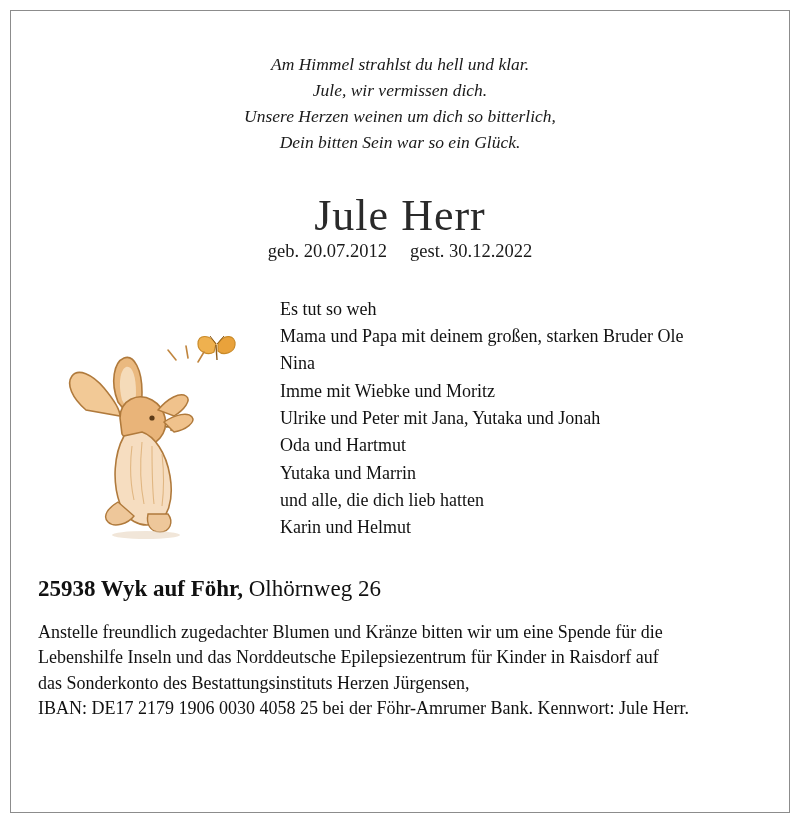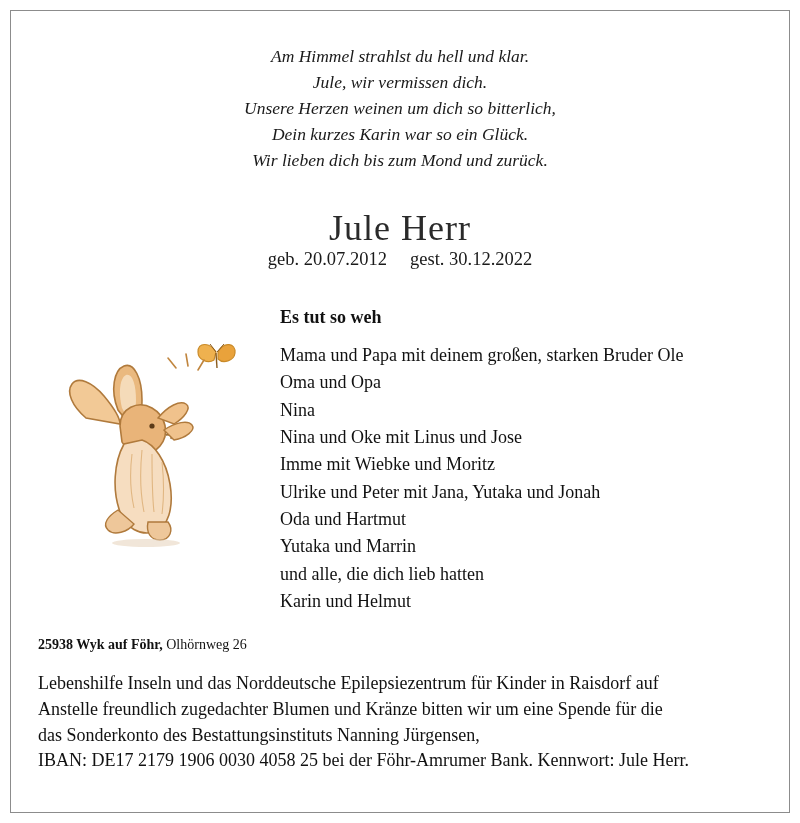--- a/index.html
+++ b/index.html
@@ -23,21 +23,21 @@
     left: 10px;
     top: 10px;
     right: 10px;
     bottom: 10px;
     border: 1px solid #8c8c8c;
     pointer-events: none;
   }
   .inner {
     position: absolute;
     left: 0;
-    top: 0;
+    top: 8px;
     width: 800px;
     height: 577px;
     box-sizing: border-box;
     padding: 34px 38px 32px 38px;
   }
 
   
   .poem {
     text-align: center;
     font-style: italic;
@@ -51,21 +51,21 @@
     white-space: pre;
   }
   .poem .line.bold {
     font-weight: normal;
     font-style: italic;
   }
 
   
   .name {
     text-align: center;
-    font-size: 36px;
+    font-size: 44px;
     letter-spacing: 1px;
     color: #2a2a2a;
     margin-top: 34px;
     font-weight: normal;
   }
   .dates {
     text-align: center;
     font-size: 18.5px;
     color: #1a1a1a;
     white-space: pre;
@@ -77,42 +77,41 @@
     margin-top: 34px;
     min-height: 268px;
   }
   .mourn-list {
     margin-left: 242px;
     font-size: 18px;
     line-height: 1.52;
     color: #111;
   }
   .mourn-intro {
-    font-weight: bold;
-    margin-bottom: 10px;
+    font-weight: normal;
   }
   .mourn-list .mline {
     display: block;
     font-weight: normal;
   }
 
   
   .hare {
     position: absolute;
     left: 10px;
     top: 18px;
     width: 226px;
     height: 240px;
   }
 
   
   .address {
-    font-size: 14px;
+    font-size: 23px;
     color: #111;
-    margin-top: 22px;
+    margin-top: 12px;
   }
   .address .city {
     font-weight: bold;
   }
   .footer {
     font-size: 18px;
     line-height: 1.42;
     color: #111;
     margin-top: 18px;
   }
@@ -125,22 +124,21 @@
 
 <div class="page">
   <div class="border-frame"></div>
 
   <div class="inner">
 
     <div class="poem">
       <span class="line">Am Himmel strahlst du hell und klar.</span>
       <span class="line bold">Jule, wir vermissen dich.</span>
       <span class="line">Unsere Herzen weinen um dich so bitterlich,</span>
-      <span class="line">Dein kurzes Karin war so ein Glück.</span>
-      <span class="line">Wir lieben dich bis zum Mond und zurück.</span>
+      <span class="line">Dein bitten Sein war so ein Glück.</span>
     </div>
 
     <div class="name">Jule Herr</div>
     <div class="dates">geb. 20.07.2012     gest. 30.12.2022</div>
 
     <div class="mourn-wrap">
 
       <svg class="hare" viewBox="0 0 226 240">
 
         <g>
@@ -179,38 +177,36 @@
 
         <path d="M70 188 C60 194, 54 202, 60 208 C66 214, 80 210, 86 202 Z" fill="#eec79a" stroke="#b07a3c" stroke-width="1.4"></path>
         <path d="M100 200 C98 210, 102 218, 112 218 C122 218, 126 208, 120 200 Z" fill="#eec79a" stroke="#b07a3c" stroke-width="1.4"></path>
 
         <ellipse cx="98" cy="221" rx="34" ry="4" fill="#e8d6bf" opacity="0.6"></ellipse>
       </svg>
 
       <div class="mourn-list">
         <div class="mourn-intro">Es tut so weh</div>
         <span class="mline">Mama und Papa mit deinem großen, starken Bruder Ole</span>
-        <span class="mline">Oma und Opa</span>
         <span class="mline">Nina</span>
-        <span class="mline">Nina und Oke mit Linus und Jose</span>
         <span class="mline">Imme mit Wiebke und Moritz</span>
         <span class="mline">Ulrike und Peter mit Jana, Yutaka und Jonah</span>
         <span class="mline">Oda und Hartmut</span>
         <span class="mline">Yutaka und Marrin</span>
         <span class="mline">und alle, die dich lieb hatten</span>
         <span class="mline">Karin und Helmut</span>
       </div>
     </div>
 
     <div class="address">
       <span class="city">25938 Wyk auf Föhr,</span><span> Olhörnweg 26</span>
     </div>
 
     <div class="footer">
+      <span class="fline">Anstelle freundlich zugedachter Blumen und Kränze bitten wir um eine Spende für die</span>
       <span class="fline">Lebenshilfe Inseln und das Norddeutsche Epilepsiezentrum für Kinder in Raisdorf auf</span>
-      <span class="fline">Anstelle freundlich zugedachter Blumen und Kränze bitten wir um eine Spende für die</span>
-      <span class="fline">das Sonderkonto des Bestattungsinstituts Nanning Jürgensen,</span>
+      <span class="fline">das Sonderkonto des Bestattungsinstituts Herzen Jürgensen,</span>
       <span class="fline">IBAN: DE17 2179 1906 0030 4058 25 bei der Föhr-Amrumer Bank. Kennwort: Jule Herr.</span>
 
     </div>
 
   </div>
 </div>
 
 </body></html>

